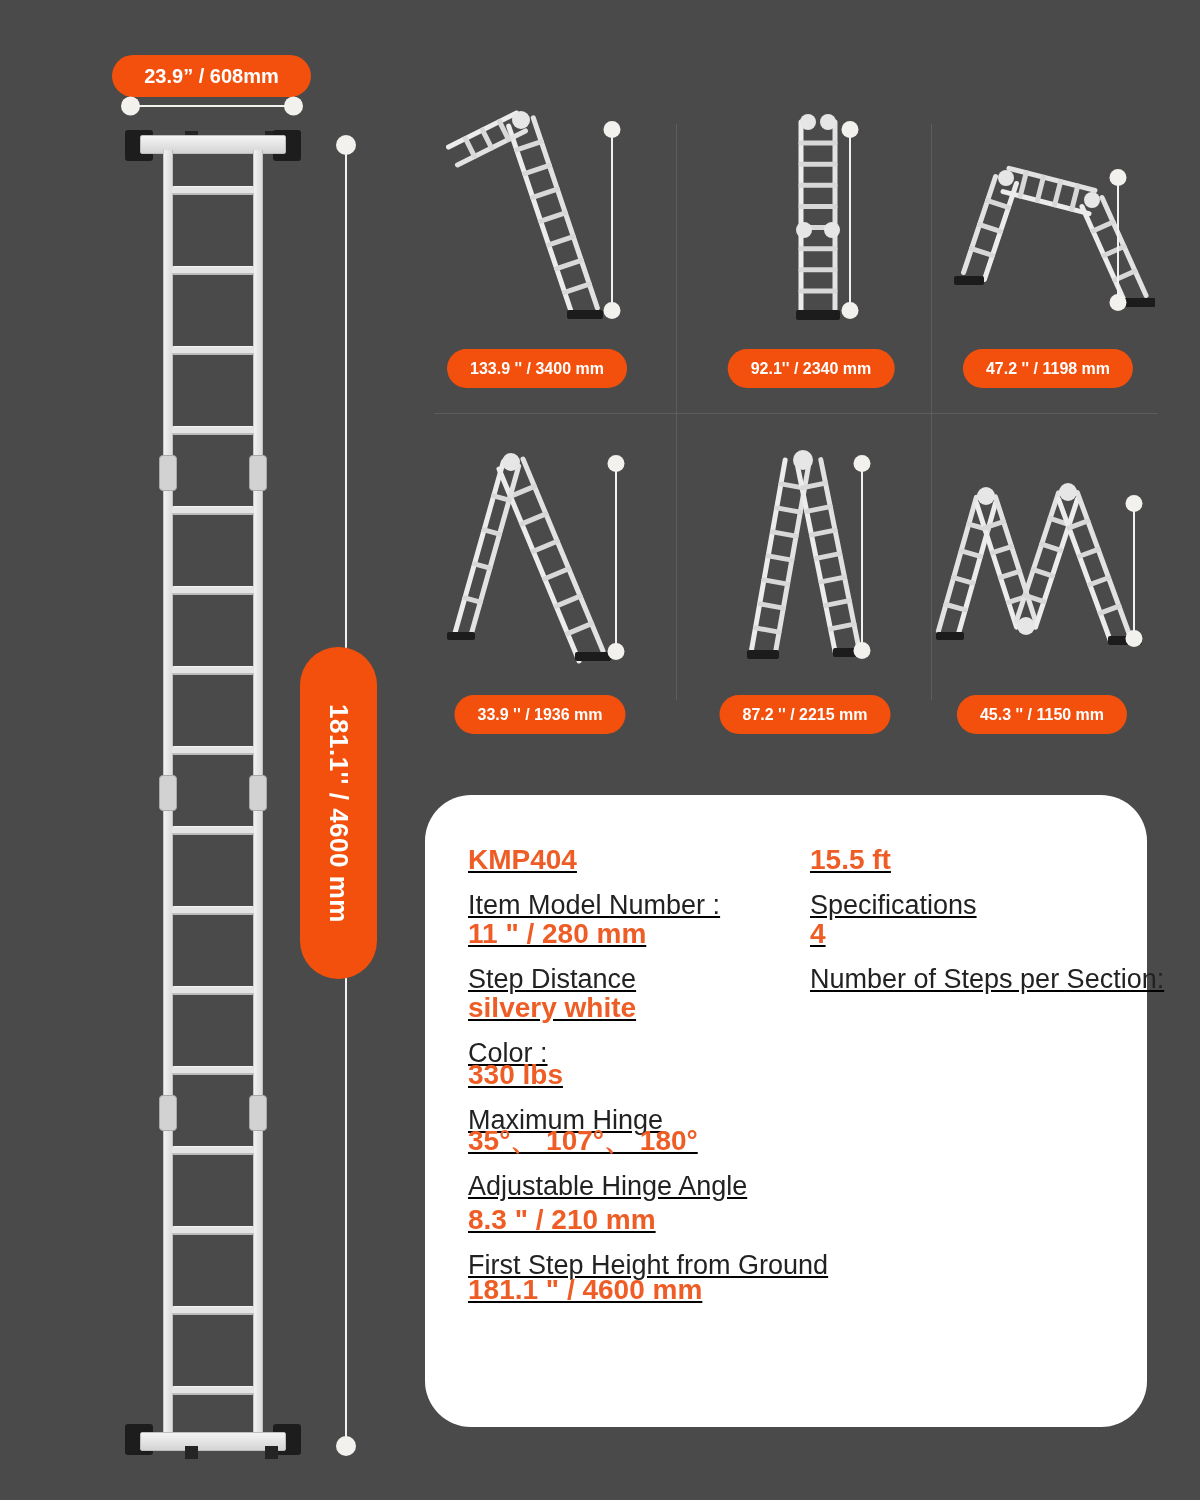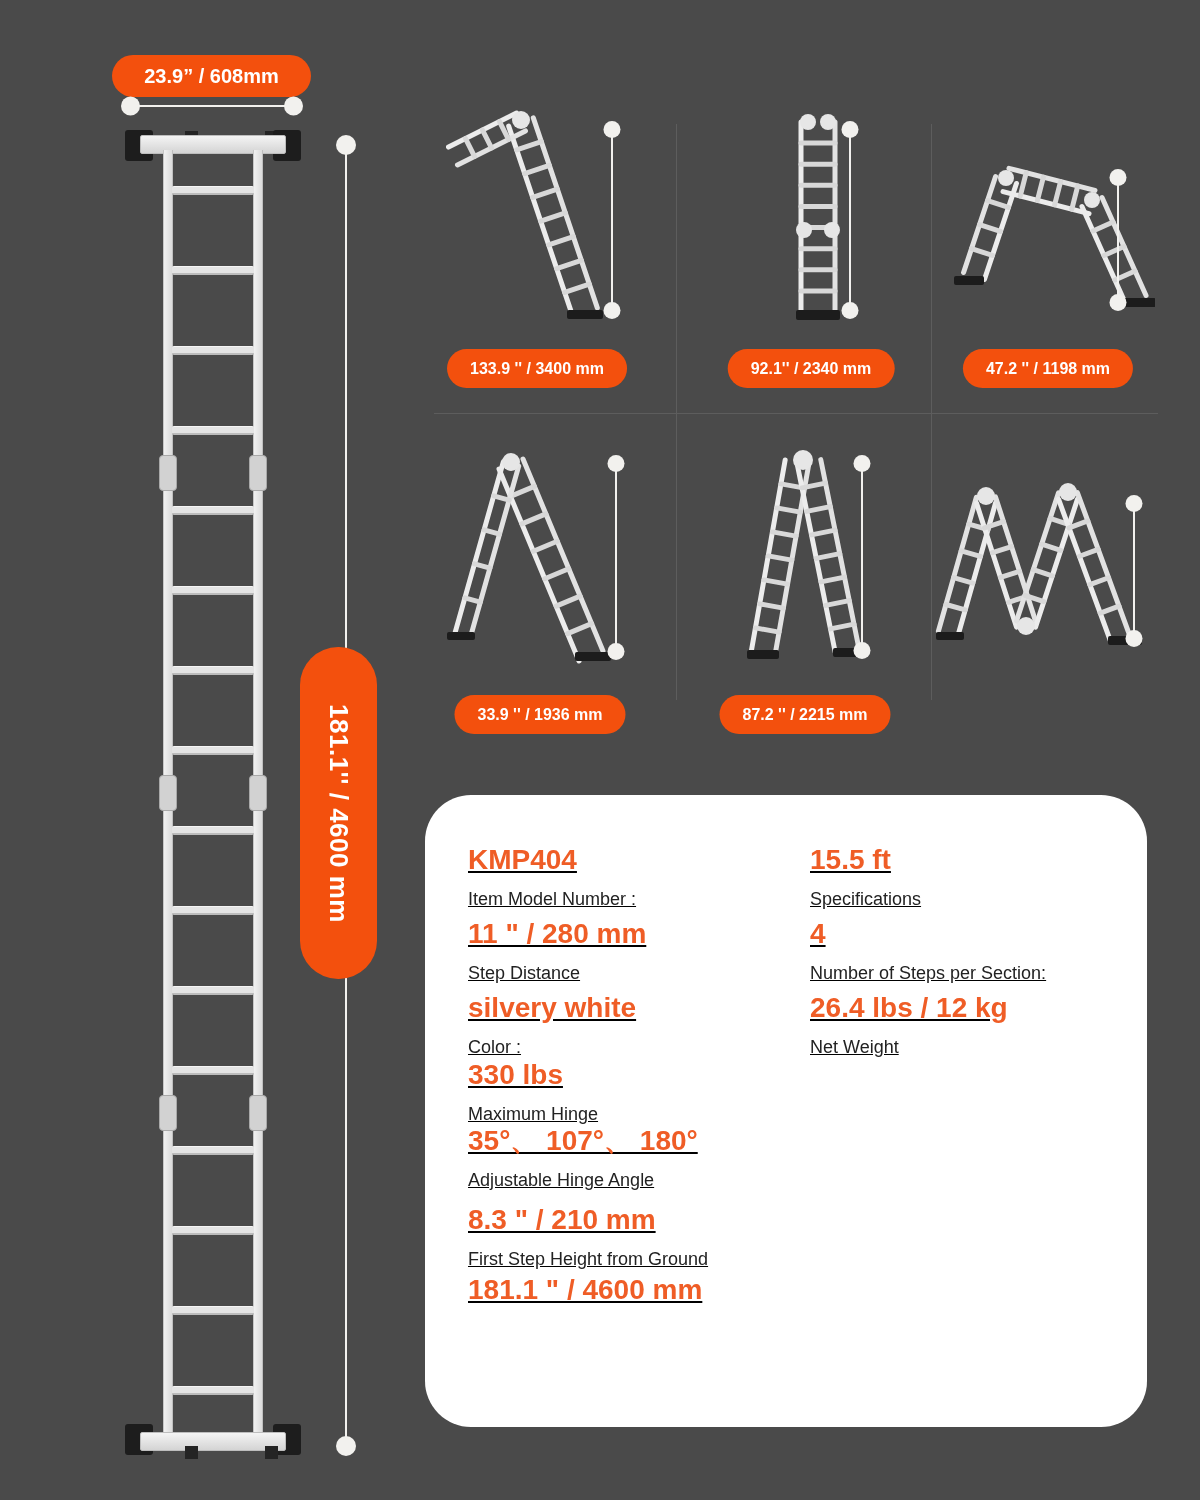--- a/index.html
+++ b/index.html
@@ -60,21 +60,21 @@
 
   
   .divider-v{position:absolute;width:1px;background:var(--divider);}
   .divider-h{position:absolute;height:1px;background:var(--divider);}
   .cfg-art{position:absolute;}
 
   
   .card{position:absolute;left:425px;top:795px;width:722px;height:632px;background:#ffffff;border-radius:46px;}
   .spec{position:absolute;text-decoration:underline;}
   .spec .v{font-size:28px;font-weight:bold;color:var(--accent-soft);line-height:30px;white-space:nowrap;}
-  .spec .l{font-size:18px;color:var(--ink);line-height:24px;margin-top:12px;white-space:nowrap;}
+  .spec .l{font-size:27px;color:var(--ink);line-height:24px;margin-top:18px;white-space:nowrap;}
 </style>
 </head>
 <body>
 
 <div class="stage">
 
   <div class="pill pill-top">
     <span>23.9” / 608mm</span>
   </div>
   <div class="hline" style="left:130px;top:105px;width:164px;"></div>
@@ -276,20 +276,23 @@
       <line x1="149.40981275042273" y1="94.23866011956352" x2="168.1901872495773" y2="87.3613398804365" stroke="#d8d8d8" stroke-width="5" stroke-linecap="round"></line>
       <line x1="159.8098127504227" y1="122.63866011956351" x2="178.59018724957727" y2="115.7613398804365" stroke="#d8d8d8" stroke-width="5" stroke-linecap="round"></line>
       <line x1="170.2098127504227" y1="151.03866011956353" x2="188.99018724957727" y2="144.16133988043651" stroke="#d8d8d8" stroke-width="5" stroke-linecap="round"></line>
       <circle cx="56" cy="34" r="9" fill="#e6e6e6"></circle>
       <circle cx="138" cy="30" r="9" fill="#e6e6e6"></circle>
       <circle cx="96" cy="164" r="9" fill="#e6e6e6"></circle>
       <rect x="6" y="170" width="28" height="8" rx="2" fill="#1c1c1c"></rect>
       <rect x="178" y="174" width="34" height="9" rx="2" fill="#1c1c1c"></rect>
     </svg>
   <div class="mline" style="left:1133px;top:503px;height:136px;"></div>
+  <div class="pill cfg-pill" style="left:1042px;top:695px;">
+    <span>45.3 '' / 1150 mm</span>
+  </div>
 
   <div class="card">
 
     <div class="spec" style="left:43px;top:50px;">
       <div class="v">KMP404</div>
       <div class="l">Item Model Number :</div>
     </div>
     <div class="spec" style="left:385px;top:50px;">
       <div class="v">15.5 ft</div>
       <div class="l">Specifications</div>
@@ -301,24 +304,20 @@
     </div>
     <div class="spec" style="left:385px;top:124px;">
       <div class="v">4</div>
       <div class="l">Number of Steps per Section:</div>
     </div>
 
     <div class="spec" style="left:43px;top:198px;">
       <div class="v">silvery white</div>
       <div class="l">Color :</div>
     </div>
-    <div class="spec" style="left:385px;top:198px;">
-      <div class="v">26.4 lbs / 12 kg</div>
-      <div class="l">Net Weight</div>
-    </div>
 
     <div class="spec" style="left:43px;top:265px;">
       <div class="v">330 lbs</div>
       <div class="l">Maximum Hinge</div>
     </div>
 
     <div class="spec" style="left:43px;top:331px;">
       <div class="v">35°、 107°、 180°</div>
       <div class="l">Adjustable Hinge Angle</div>
     </div>

